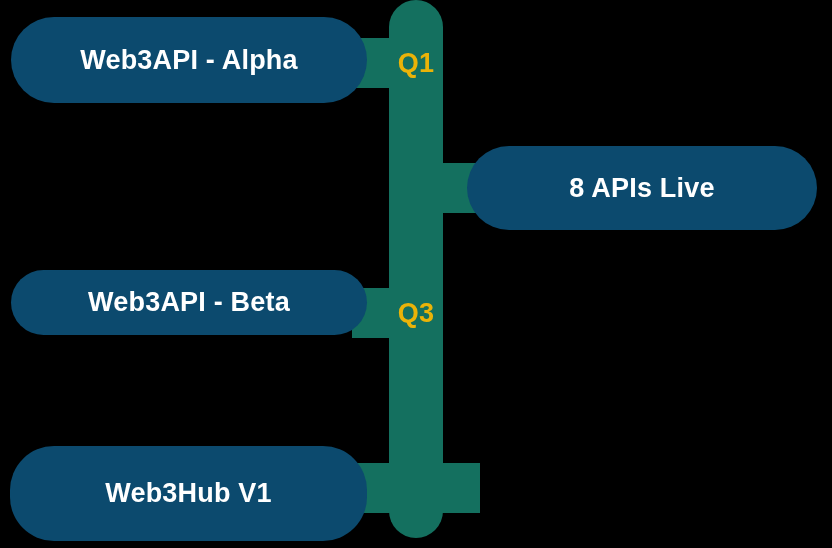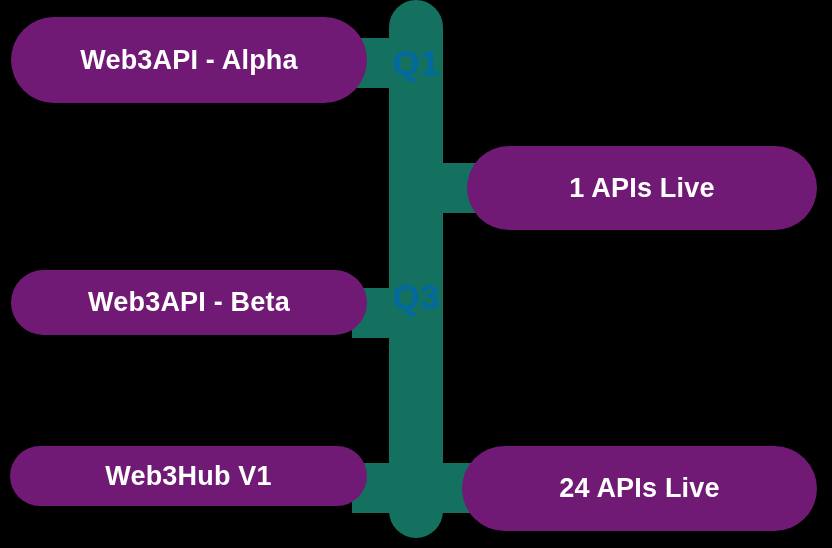--- a/index.html
+++ b/index.html
@@ -38,79 +38,78 @@
 
   
   .qlabel {
     position: absolute;
     left: 389px;
     width: 54px;
     height: 50px;
     display: flex;
     align-items: center;
     justify-content: center;
-    color: #0369a1;
-    font-size: 35px;
+    color: #eab308;
+    font-size: 27px;
     font-weight: bold;
     letter-spacing: 0.2px;
     z-index: 4;
     user-select: none;
   }
 
   
   .pill {
     position: absolute;
-    background: #701a75;
+    background: #0c4a6e;
     border-radius: 44px;
     display: flex;
     align-items: center;
     justify-content: center;
     color: #FFFFFF;
     font-size: 27px;
     font-weight: bold;
     z-index: 3;
     letter-spacing: 0.2px;
     text-align: center;
     box-sizing: border-box;
     padding: 12px 18px;
   }
 
   
   .pill-alpha   { left: 11px;  top: 17px;  width: 356px; height: 86px; }
   .pill-8apis   { left: 467px; top: 146px; width: 350px; height: 84px; }
   .pill-beta    { left: 11px;  top: 270px; width: 356px; height: 65px; }
-  .pill-hub     { left: 10px;  top: 446px; width: 357px; height: 60px; }
+  .pill-hub     { left: 10px;  top: 446px; width: 357px; height: 95px; }
   .pill-24apis  { left: 462px; top: 446px; width: 355px; height: 85px; }
 
   .stub-q1 { top: 38px;  }
   .stub-q2 { top: 163px; }
   .stub-q3 { top: 288px; }
   .stub-q4 { top: 463px; }
 
   .q1 { top: 38px;  }
   .q2 { top: 163px; }
-  .q3 { top: 272px; }
+  .q3 { top: 288px; }
   .q4 { top: 463px; }
 </style>
 </head>
 <body>
 
 <div id="stage">
 
   <div class="spine"></div>
 
   <div class="stub stub-left stub-q1"></div>
   <div class="pill pill-alpha">Web3API - Alpha</div>
   <div class="qlabel q1">Q1</div>
 
   <div class="stub stub-right stub-q2"></div>
-  <div class="pill pill-8apis">1 APIs Live</div>
+  <div class="pill pill-8apis">8 APIs Live</div>
 
   <div class="stub stub-left stub-q3"></div>
   <div class="pill pill-beta">Web3API - Beta</div>
   <div class="qlabel q3">Q3</div>
 
   <div class="stub stub-left stub-q4"></div>
   <div class="stub stub-right stub-q4"></div>
   <div class="pill pill-hub">Web3Hub V1</div>
-  <div class="pill pill-24apis">24 APIs Live</div>
 
 </div>
 
 </body></html>

